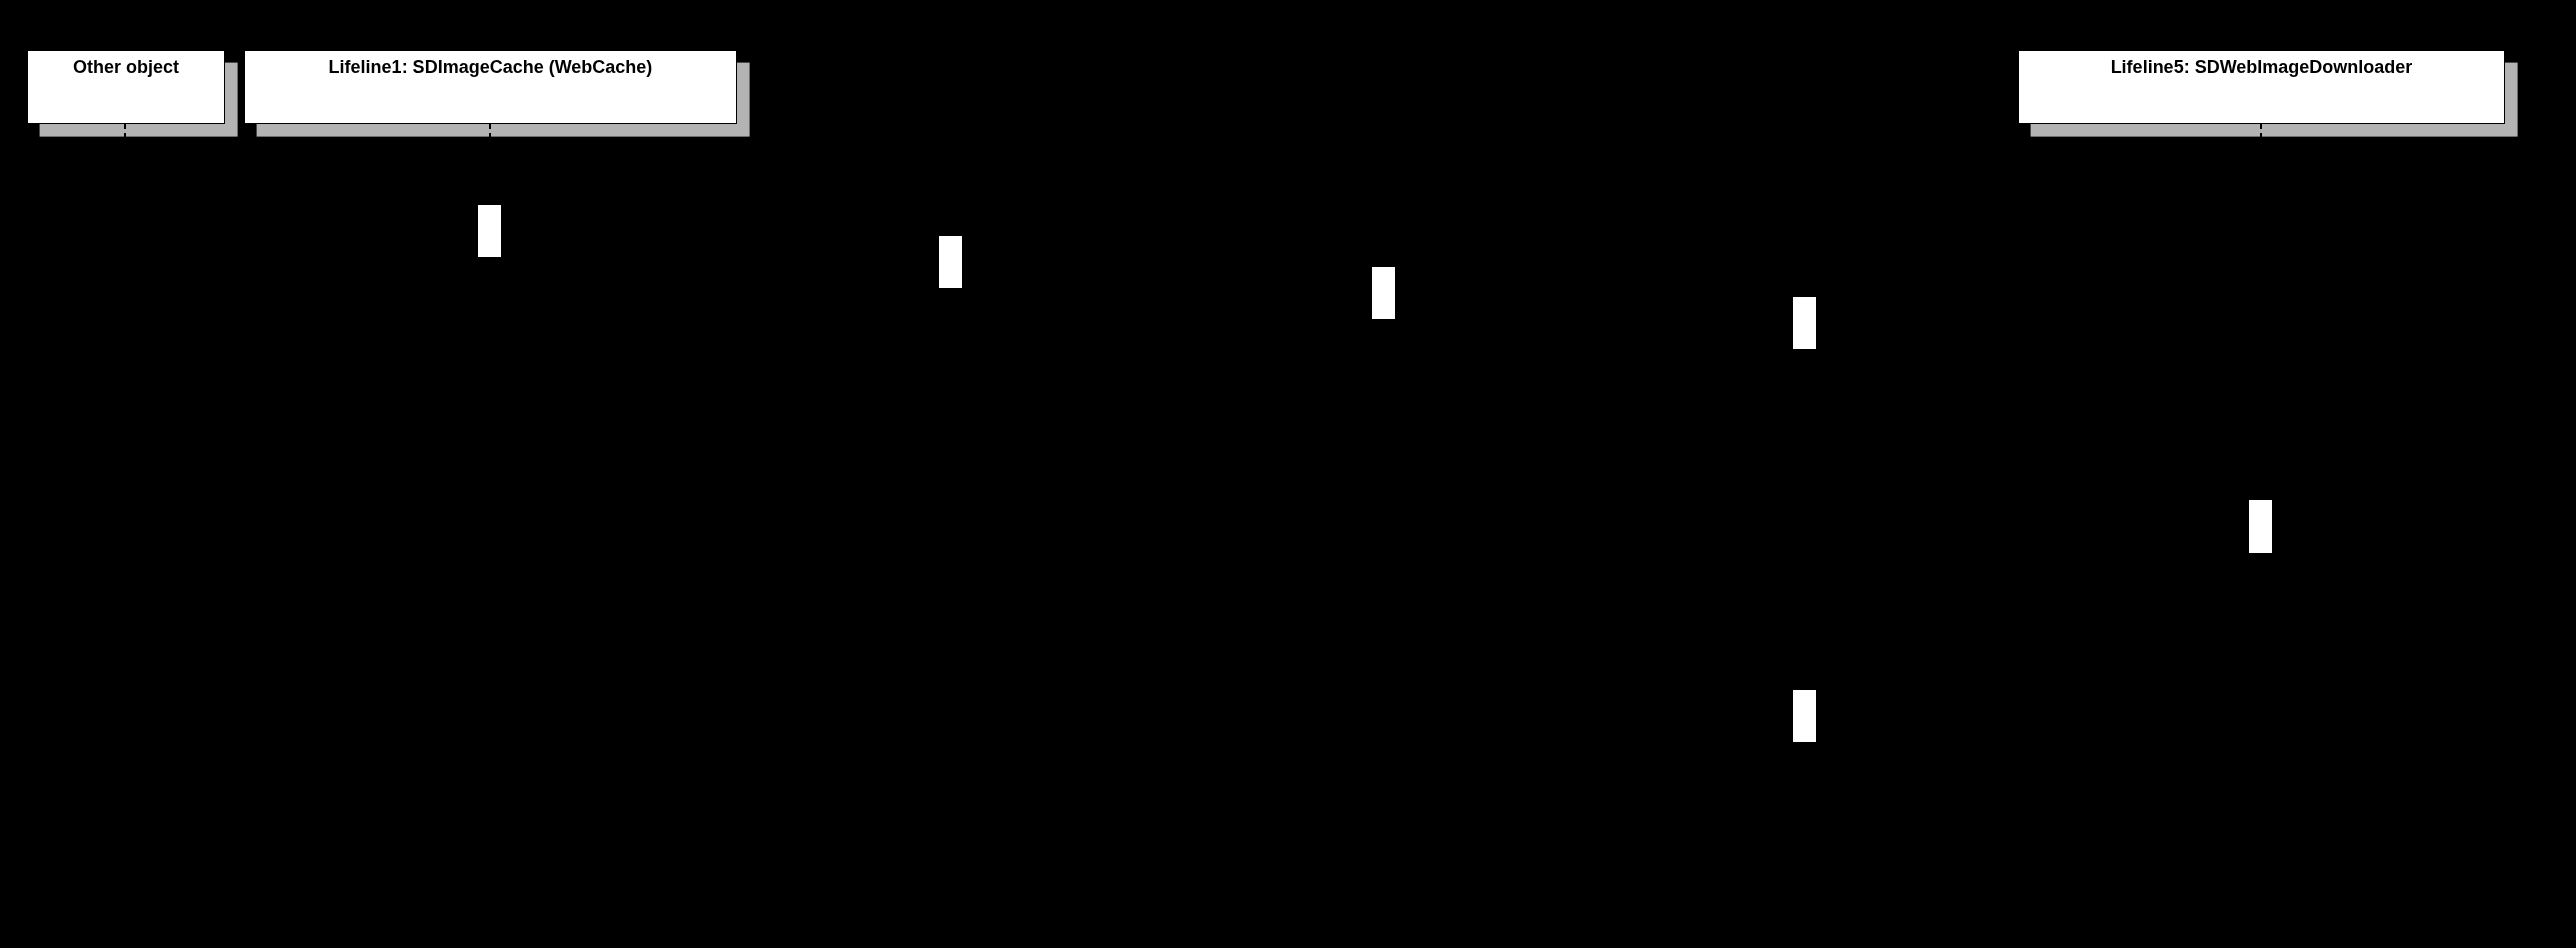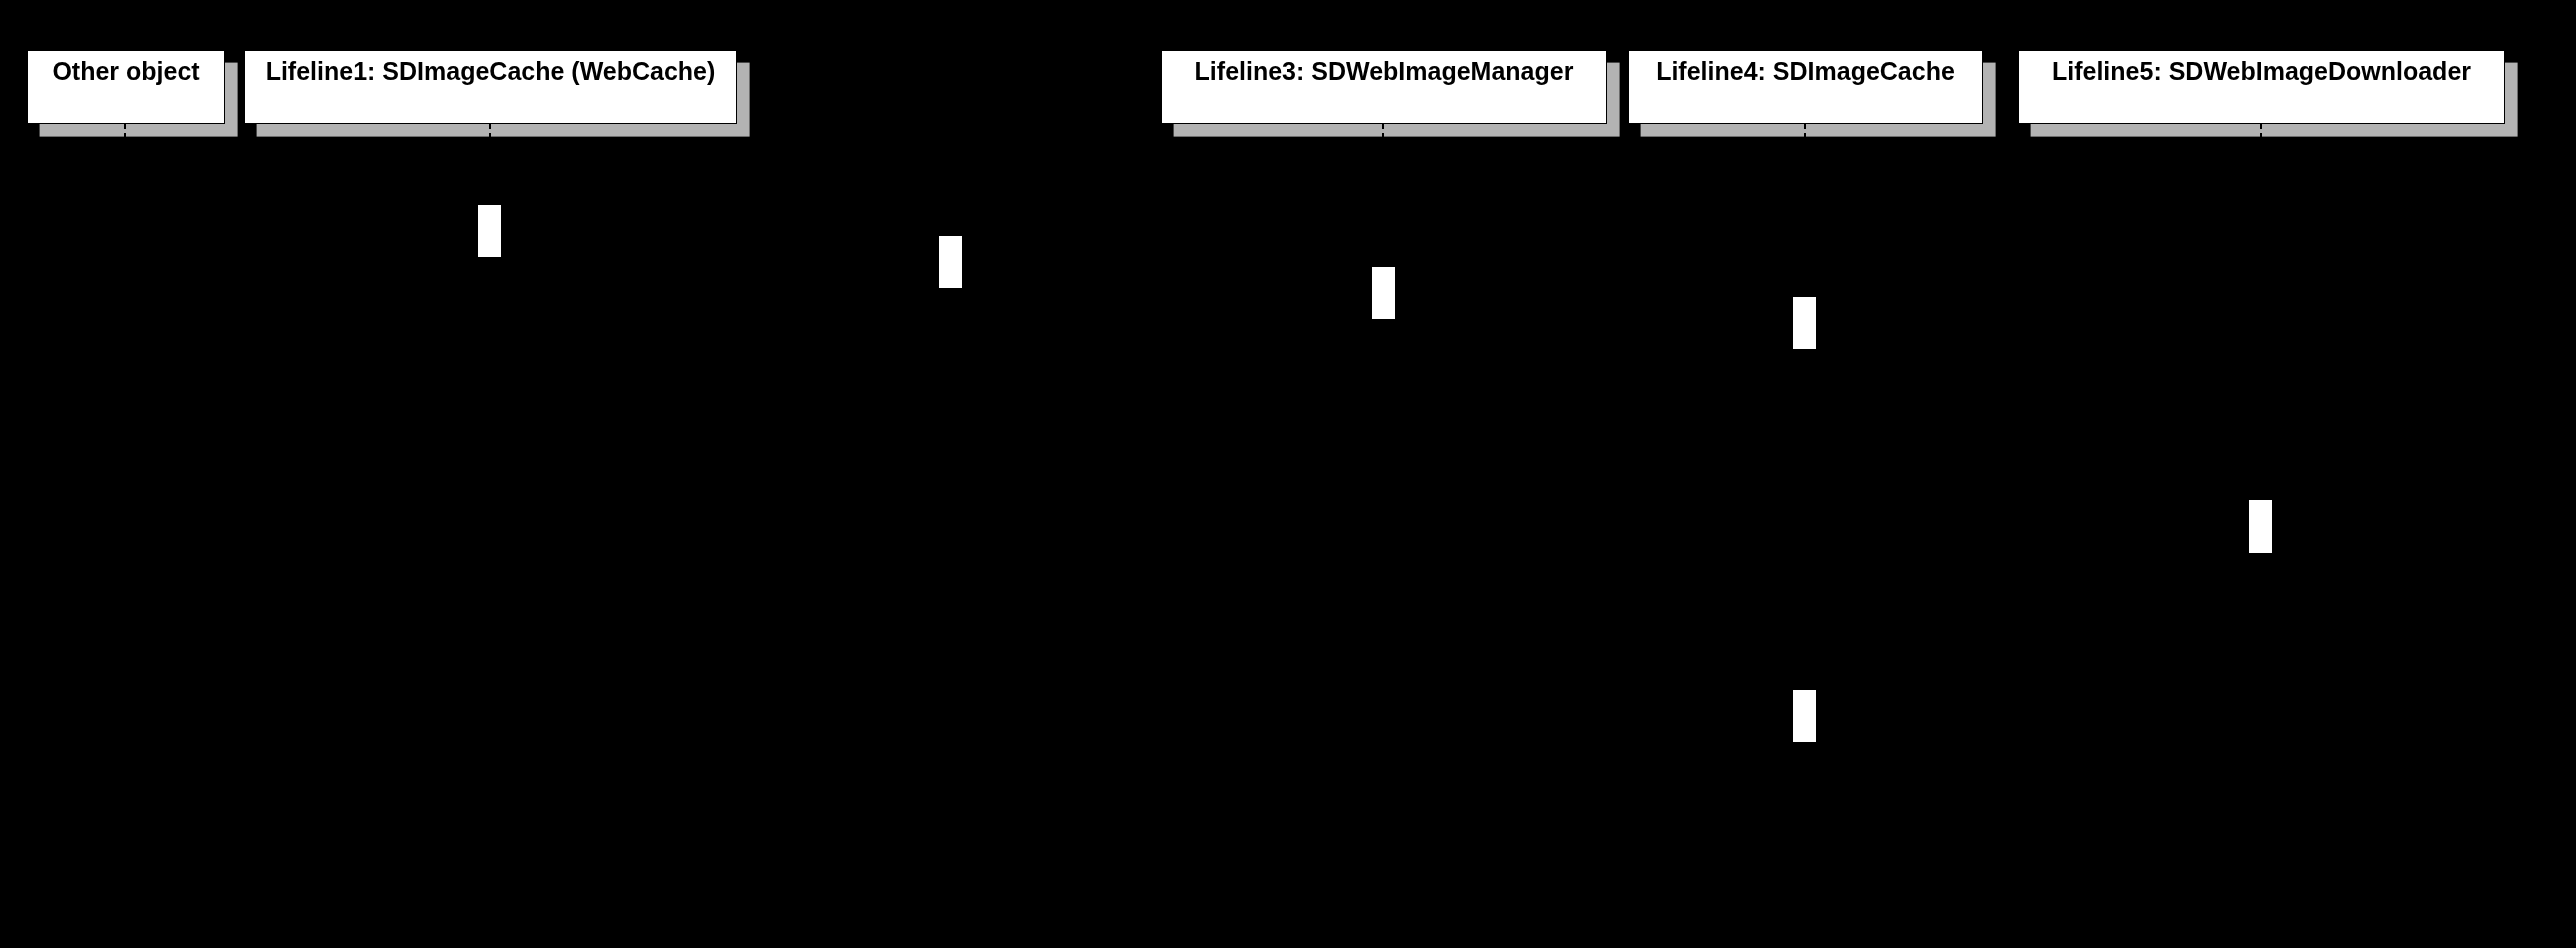--- a/index.html
+++ b/index.html
@@ -24,21 +24,21 @@
     background: var(--box-fill, #fff);
     border: 1.9px solid var(--box-border, #000);
     box-shadow: 12.6px 12.6px 0 var(--box-shadow-gray, #b3b3b3);
     z-index: 2;
     text-align: center;
     padding-top: 5.8px;
   }
   .head-label {
     display: inline-block;
     font-weight: bold;
-    font-size: 25px;
+    font-size: 18px;
     line-height: 1.15;
     color: var(--label-text, #000);
     white-space: nowrap;
   }
   
   .lifeline-line {
     position: absolute;
     top: 123px;
     height: 795px;
     width: 0;
@@ -60,27 +60,21 @@
 
   <div class="head" style="left:27px; width:198px;">
     <span class="head-label">Other object</span>
   </div>
 
   <div class="head" style="left:244px; width:493px;">
     <span class="head-label">Lifeline1: SDImageCache (WebCache)</span>
   </div>
 
 
-  <div class="head" style="left:1161px; width:446px;">
-    <span class="head-label">Lifeline3: SDWebImageManager</span>
-  </div>
 
-  <div class="head" style="left:1628px; width:355px;">
-    <span class="head-label">Lifeline4: SDImageCache</span>
-  </div>
 
   <div class="head" style="left:2018px; width:487px;">
     <span class="head-label">Lifeline5: SDWebImageDownloader</span>
   </div>
 
   <div class="lifeline-line" style="left:124px;"></div>
   <div class="lifeline-line" style="left:489px;"></div>
   <div class="lifeline-line" style="left:949px;"></div>
   <div class="lifeline-line" style="left:1382px;"></div>
   <div class="lifeline-line" style="left:1804px;"></div>

